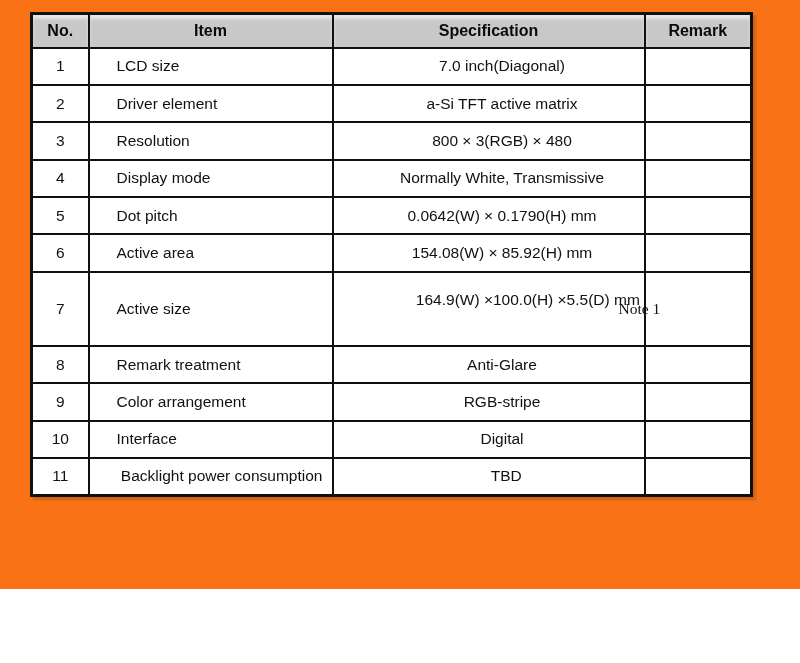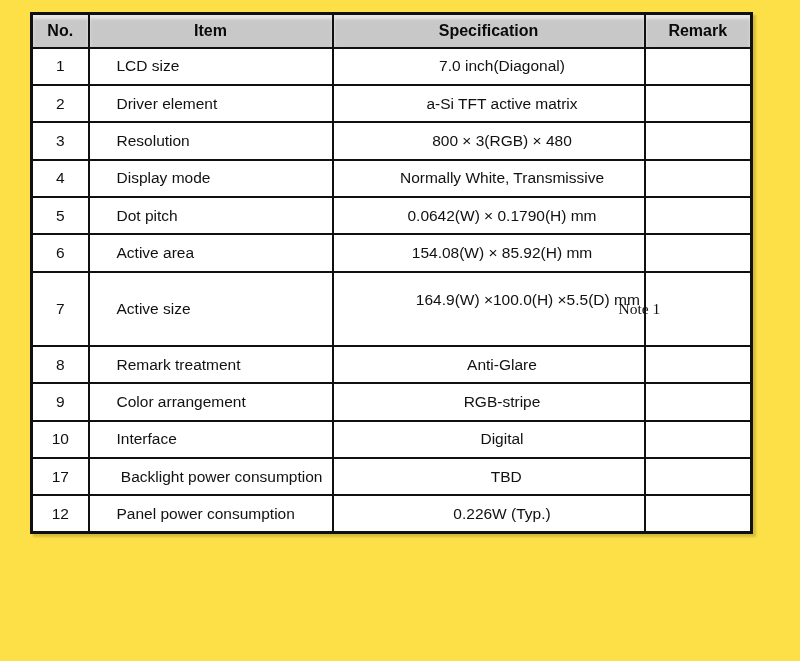--- a/index.html
+++ b/index.html
@@ -4,22 +4,22 @@
 <style>
   * { margin: 0; padding: 0; box-sizing: border-box; }
   html, body {
     width: 800px; height: 663px;
     background: #ffffff;
     font-family: "Liberation Sans", sans-serif;
     color: #111111;
   }
   .page {
     position: relative;
-    width: 800px; height: 661px;
-    background: #fde047;
+    width: 800px; height: 589px;
+    background: #f97316;
     overflow: hidden;
   }
   .table-wrap {
     position: absolute;
     left: 30px; top: 12px;
   }
   table.spec-table {
     border-collapse: collapse;
     table-layout: fixed;
     width: 720px;
@@ -147,28 +147,22 @@
           <td class="spec-cell">RGB-stripe</td>
           <td class="remark-cell"></td>
         </tr>
         <tr>
           <td class="no-cell">10</td>
           <td class="item-cell">Interface</td>
           <td class="spec-cell">Digital</td>
           <td class="remark-cell"></td>
         </tr>
         <tr>
-          <td class="no-cell">17</td>
+          <td class="no-cell">11</td>
           <td class="item-cell"> Backlight power consumption</td>
           <td class="spec-cell">  TBD</td>
-          <td class="remark-cell"></td>
-        </tr>
-        <tr>
-          <td class="no-cell">12</td>
-          <td class="item-cell">Panel power consumption</td>
-          <td class="spec-cell">0.226W (Typ.)</td>
           <td class="remark-cell"></td>
         </tr>
       </tbody>
     </table>
   </div>
 
 </div>
 
 </body></html>

